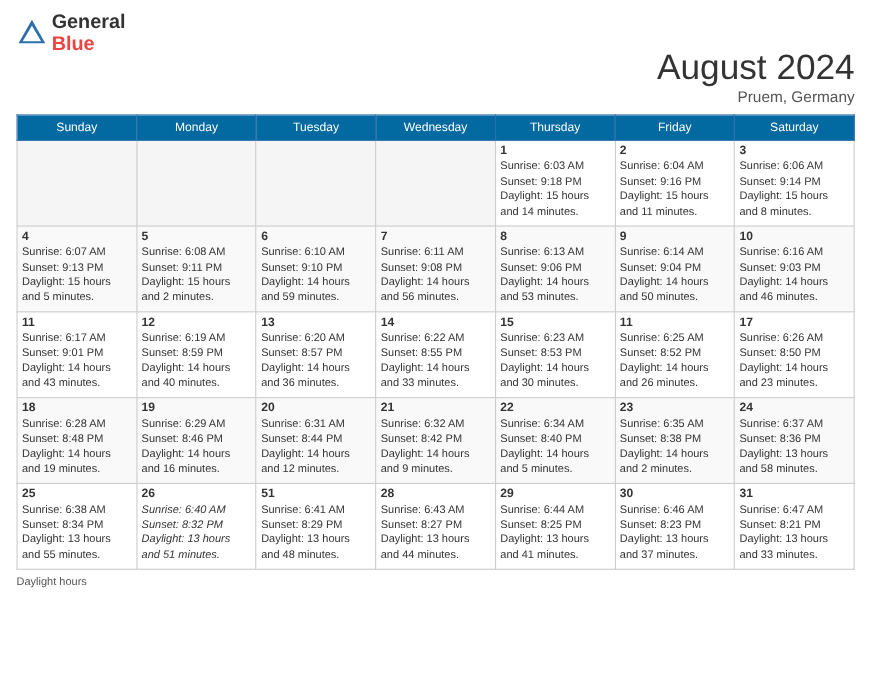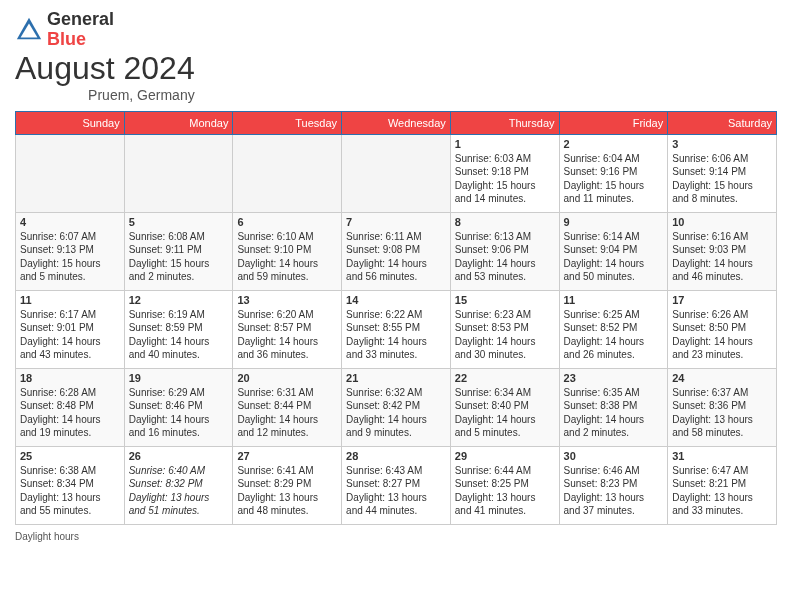--- a/index.html
+++ b/index.html
@@ -13,60 +13,60 @@
     .container {
       width: 792px;
       height: 612px;
       padding: 10px 15px;
     }
     .header {
       display: flex;
       justify-content: space-between;
       align-items: flex-start;
       margin-bottom: 8px;
-      flex-direction: column;
     }
     .logo {
       display: flex;
       align-items: center;
       gap: 4px;
     }
     .logo-text {
       font-size: 18px;
       font-weight: bold;
       line-height: 1.1;
     }
     .logo-general { color: #333; }
     .logo-blue { color: #ef4444; }
     .logo-icon {
       width: 28px;
       height: 28px;
     }
     .title-block {
       text-align: right;
+      margin-top: 33px;
     }
     .month-title {
       font-size: 32px;
       font-weight: normal;
       color: #333;
     }
     .subtitle {
       font-size: 14px;
       color: #555;
     }
     .calendar {
       width: 100%;
       border-collapse: collapse;
       font-size: 10px;
     }
     .calendar th {
-      background-color: #ef4444;
+      background-color: #0369a1;
       color: #fff;
       padding: 5px 4px;
-      text-align: right;
+      text-align: center;
       font-size: 11px;
       font-weight: normal;
       border: 1px solid #2c6fad;
     }
     .calendar td {
       border: 1px solid #ccc;
       vertical-align: top;
       padding: 3px 4px;
       width: calc(100% / 7);
       height: 78px;
@@ -294,21 +294,21 @@
 Sunset: 8:34 PM
 Daylight: 13 hours and 55 minutes.</div>
           </td>
           <td>
             <span class="day-number">26</span>
             <div class="day-info" style="white-space: pre-line; font-style: italic;">Sunrise: 6:40 AM
 Sunset: 8:32 PM
 Daylight: 13 hours and 51 minutes.</div>
           </td>
           <td>
-            <span class="day-number">27</span>
+            <span class="day-number">51</span>
             <div class="day-info" style="white-space: pre-line;">Sunrise: 6:41 AM
 Sunset: 8:29 PM
 Daylight: 13 hours and 48 minutes.</div>
           </td>
           <td>
             <span class="day-number">28</span>
             <div class="day-info" style="white-space: pre-line;">Sunrise: 6:43 AM
 Sunset: 8:27 PM
 Daylight: 13 hours and 44 minutes.</div>
           </td>

